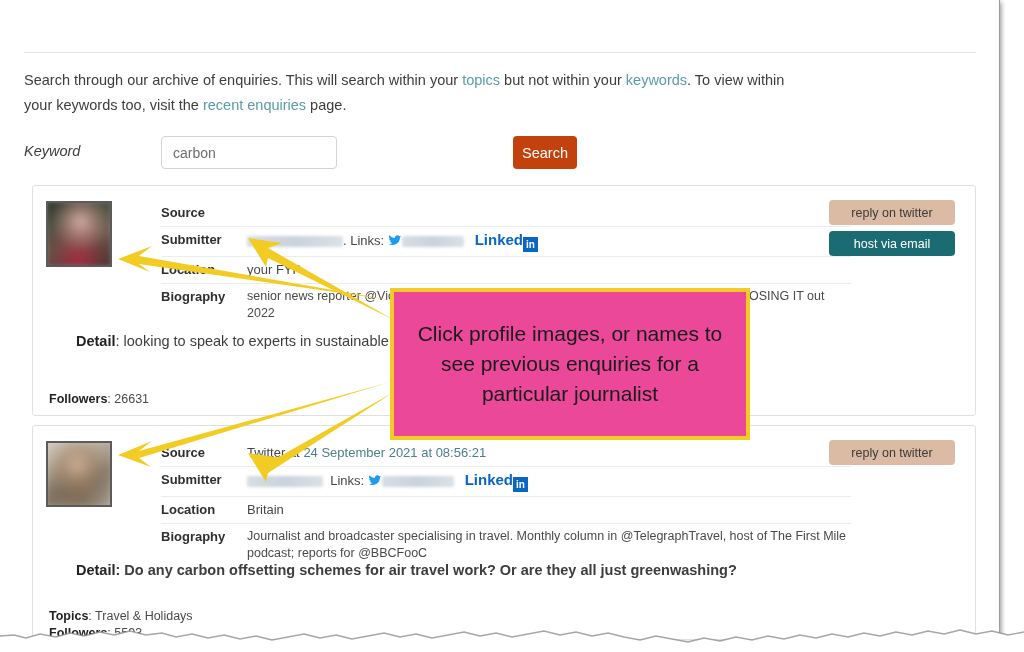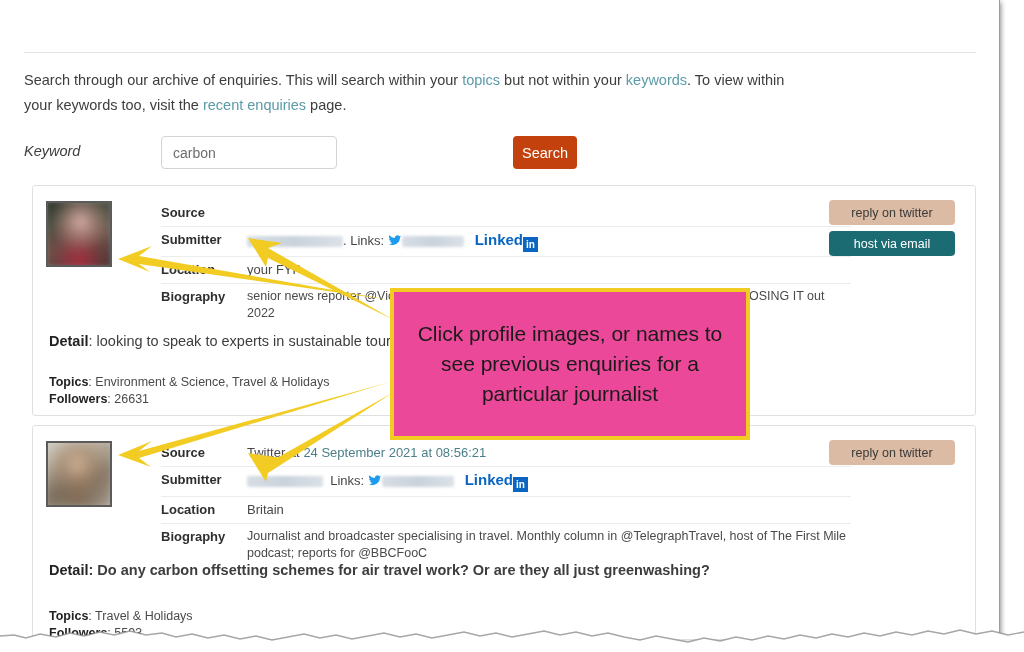--- a/index.html
+++ b/index.html
@@ -141,21 +141,21 @@
     color:#fff; font-size:10px; font-weight:bold;
     text-align:center; line-height:15px;
   }
   .bio { font-size:12.5px; line-height:17px; color:#4a4a4a; }
 
   
   .detail {
     position:absolute; left:16px;
     font-size:14.5px; color:#3d3d3d; line-height:20px;
   }
-  .detail b { color:#232323; }
+  .detail b { color:#232323;margin-left:27px; }
   .tf {
     position:absolute; left:16px;
     font-size:12.5px; color:#4a4a4a; line-height:17px;
   }
   .tf b { color:#232323; }
 
   
   .reply-wrap { position:absolute; right:20px; }
   .btn-reply {
     display:block; width:126px; height:25px;
@@ -226,23 +226,20 @@
       </div>
       <div class="meta-row">
         <div class="meta-key">Biography</div>
         <div class="meta-val bio">senior news reporter @ViceWorldNews. covering crime, courts, climate chaos / first book LOSING IT out 2022</div>
       </div>
     </div>
 
     <div class="detail" style="top:145px;width:900px;">
       <b>Detail</b><span>: </span><span>looking to speak to experts in sustainable tourism and carbon offsetting for @ViceWorldNews</span>
     </div>
-    <div class="tf" style="top:188px;">
-      <b>Topics</b><span>: </span><span>Environment &amp; Science, Travel &amp; Holidays</span>
-    </div>
     <div class="tf" style="top:205px;">
       <b>Followers</b><span>: </span><span>26631</span>
     </div>
 
     <div class="reply-wrap" style="top:14px;">
       <button class="btn-reply btn-tw">reply on twitter</button>
       <button class="btn-reply btn-em">host via email</button>
     </div>
   </div>
 

